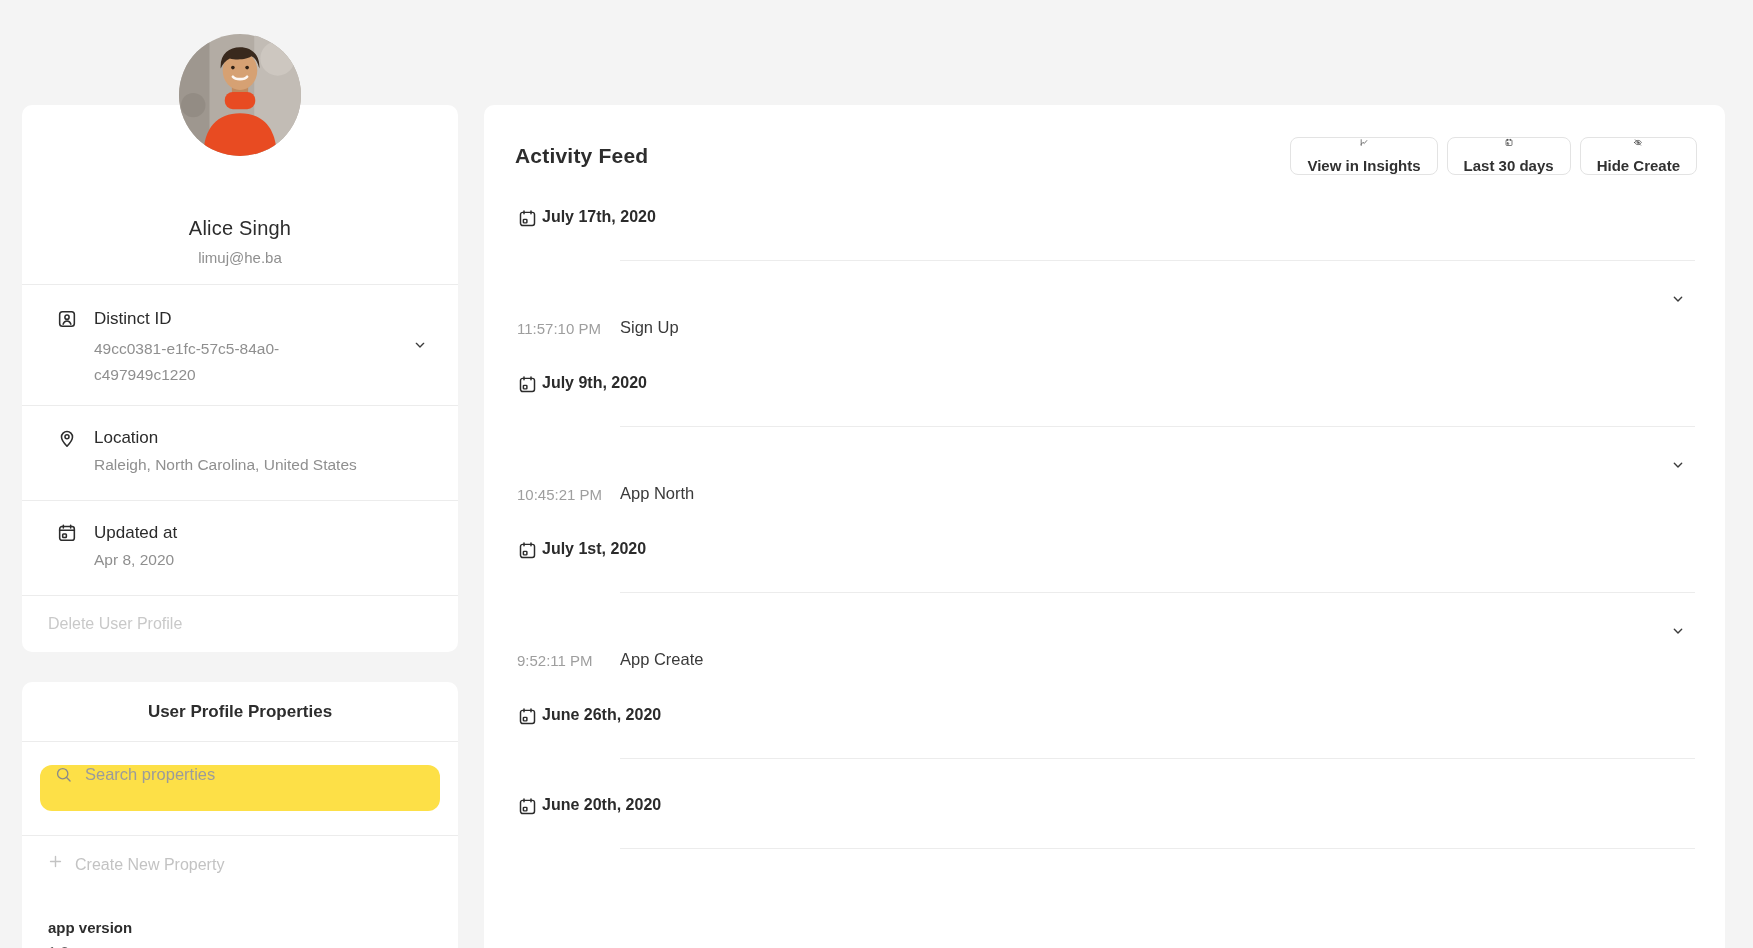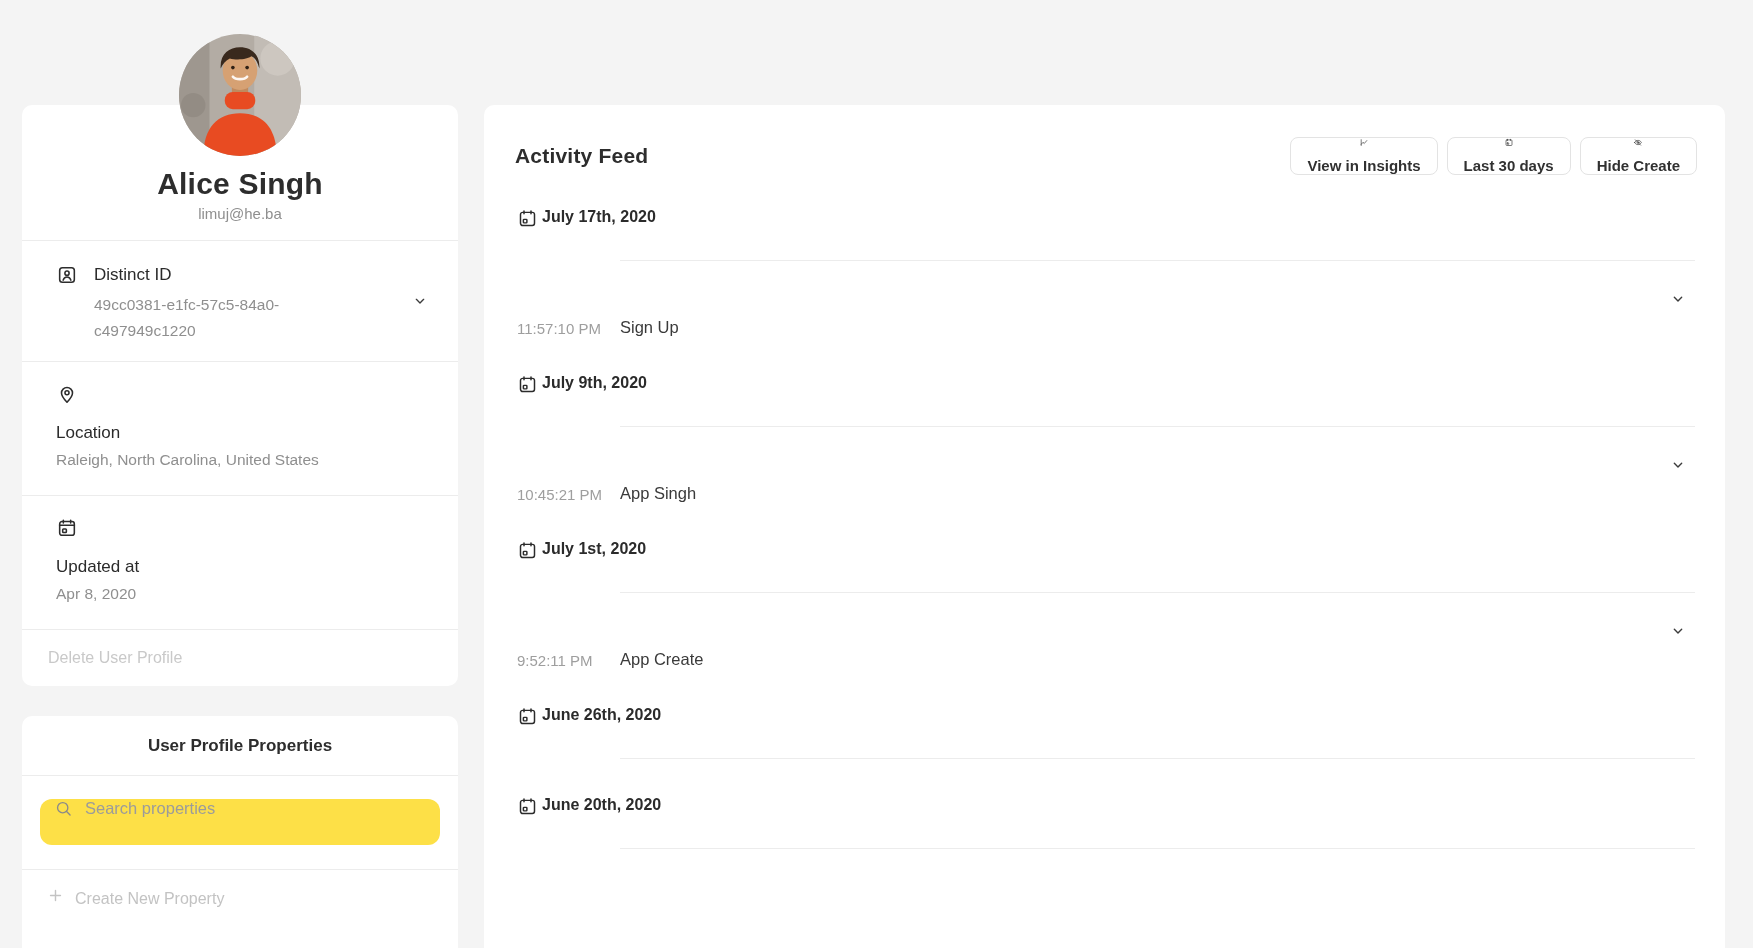--- a/index.html
+++ b/index.html
@@ -14,25 +14,25 @@
   .card { background: #fff; border-radius: 10px; }
 
   
   .sidebar { position: absolute; left: 22px; top: 0; width: 436px; }
   .avatar-wrap {
     position: absolute; left: 50%; transform: translateX(-50%); top: 34px;
     width: 122px; height: 122px; border-radius: 50%; overflow: hidden; z-index: 2;
   }
   .profile-card { margin-top: 105px; }
   .profile-head { padding: 66px 20px 15px; text-align: center; }
-  .profile-name { font-size: 30px; font-weight: 700; line-height: 26px; letter-spacing: .2px; }
+  .profile-name { font-size: 20px; font-weight: 400; line-height: 26px; letter-spacing: .2px; margin-top: 44px; }
   .profile-email { margin-top: 6px; font-size: 15px; color: #8f8f8f; line-height: 22px; }
 
   .field-row { border-top: 1px solid #ececec; padding: 22px 26px 17px 34px; display: flex; gap: 16px; position: relative; }
-  .field-row.compact { padding: 20px 26px 24px 34px; flex-direction: column; }
+  .field-row.compact { padding: 20px 26px 24px 34px; }
   .field-icon { width: 22px; height: 22px; flex: none; margin-top: 1px; color: #2d2d2d; }
   .field-label { font-size: 17px; line-height: 24px; color: #2b2b2b; }
   .field-value { font-size: 15.5px; line-height: 26px; color: #8f8f8f; margin-top: 5px; }
   .field-row.compact .field-value { line-height: 22px; margin-top: 4px; }
   .id-value { max-width: 224px; }
   .row-chevron { position: absolute; right: 30px; top: 50%; transform: translateY(-50%); width: 16px; height: 16px; color: #3c3c3c; cursor: pointer; }
   .delete-row { border-top: 1px solid #ececec; padding: 17px 26px; font-size: 16px; line-height: 22px; color: #c9c9c9; cursor: pointer; }
 
   .props-card { margin-top: 30px; min-height: 320px; padding-bottom: 2px; }
   .props-title { padding: 18px 20px 17px; font-size: 17px; font-weight: 700; line-height: 24px; border-bottom: 1px solid #ececec; text-align: center; }
@@ -221,21 +221,21 @@
         <path d="M8 3.5v3M16 3.5v3"></path>
         <rect x="4" y="5" width="16" height="15" rx="2.5"></rect>
         <rect x="7.3" y="13" width="4" height="4" rx="0.8"></rect>
       </svg>
       <span>July 9th, 2020</span>
     </div>
     <div class="group-divider"></div>
     <div class="group-events">
   <div class="event-row">
     <span class="event-time">10:45:21 PM</span>
-    <span class="event-name">App Singh</span>
+    <span class="event-name">App North</span>
     <svg class="stroke event-chevron" viewBox="0 0 24 24" style="stroke-width:2.1">
       <path d="M6.5 9.5L12 15l5.5-5.5"></path>
     </svg>
   </div>
 </div>
   </div>
 
   <div class="feed-group">
     <div class="date-row">
       <svg class="stroke" viewBox="0 0 24 24">

